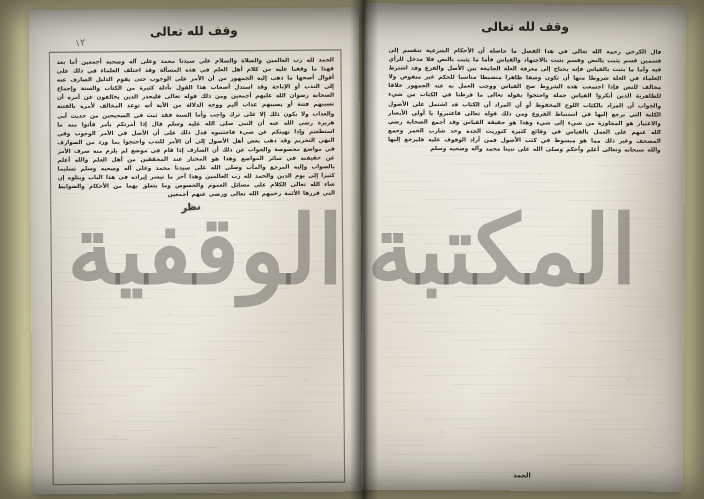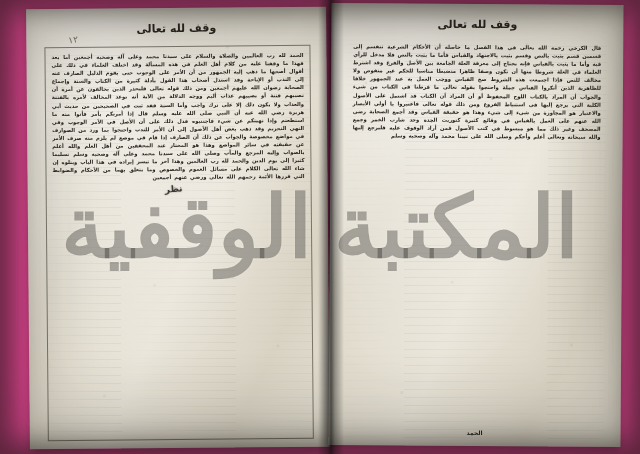--- a/index.html
+++ b/index.html
@@ -13,21 +13,21 @@
     height: 454px;
     overflow: hidden;
     font-family: "DejaVu Sans", sans-serif;
   }
 
   
   #scan {
     position: relative;
     width: 640px;
     height: 454px;
-    background: #ec4899;
+    background: #fef9c3;
     overflow: hidden;
   }
 
   
   #scan::after {
     content: "";
     position: absolute;
     inset: 0;
     pointer-events: none;
     box-shadow:

